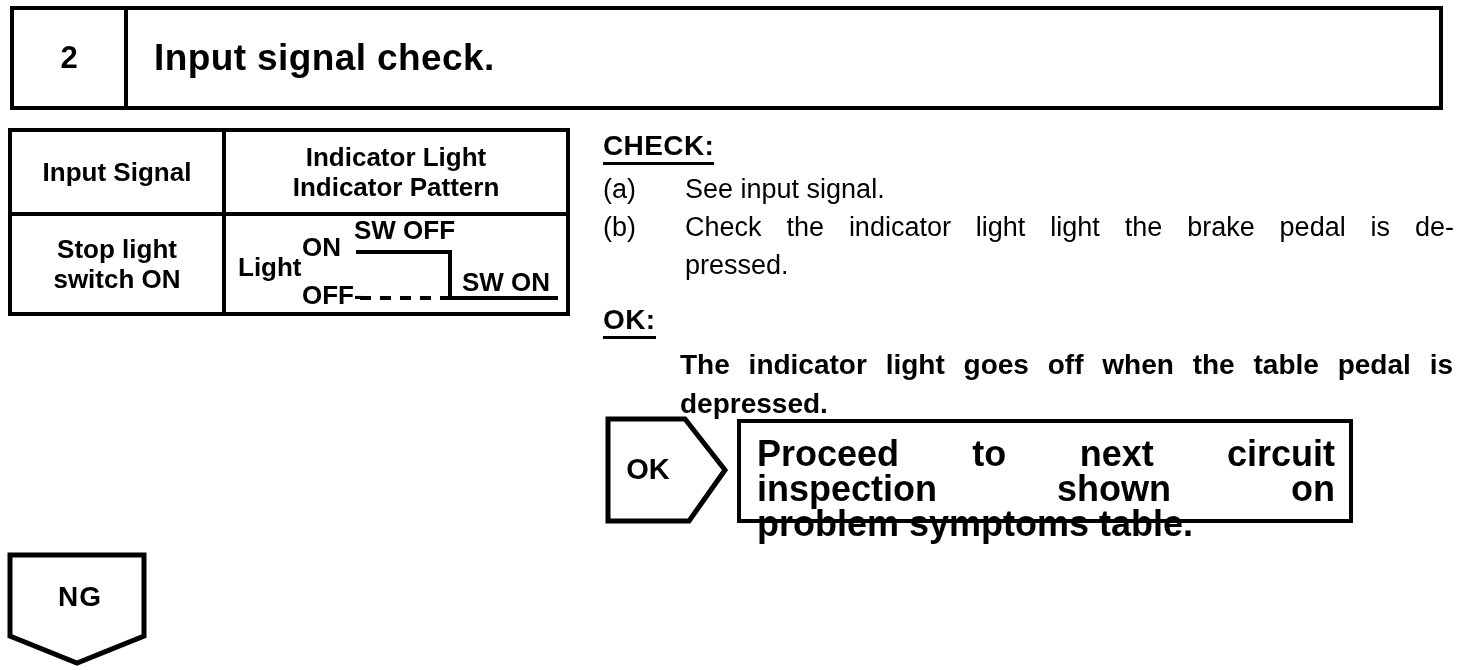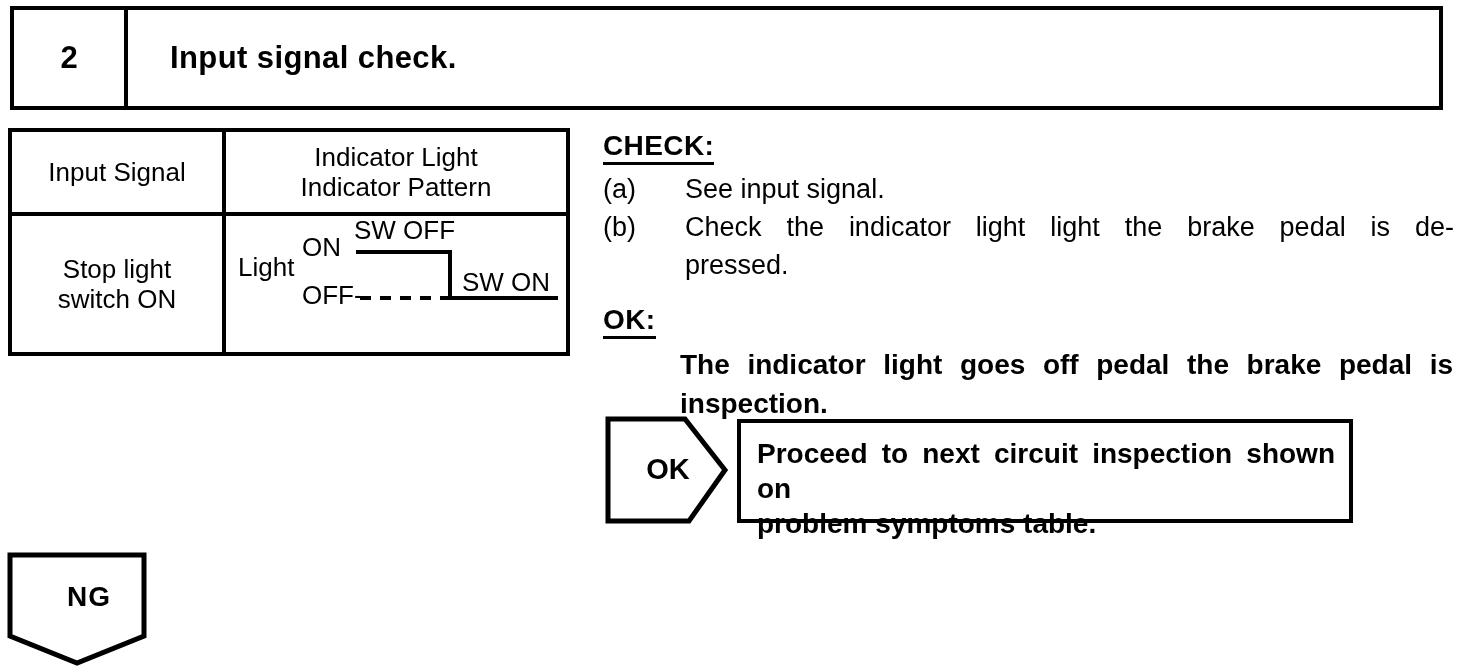--- a/index.html
+++ b/index.html
@@ -15,27 +15,27 @@
     left:10px; top:6px; width:1433px; height:104px;
     border:4px solid #000; box-sizing:border-box; display:flex;
   }
   .step-number-cell {
     width:110px; flex:none; border-right:4px solid #000;
     display:flex; align-items:center; justify-content:center;
     font-size:31px; font-weight:700;
   }
   .step-title-cell {
     flex:1; display:flex; align-items:center; padding-left:26px;
-    font-size:31px; font-weight:700; letter-spacing:0.4px;margin-left:16px;
+    font-size:37px; font-weight:700; letter-spacing:0.4px;
   }
 
   
   .signal-table {
-    left:8px; top:128px; width:562px; height:228px;
-    border:4px solid #000; box-sizing:border-box;
+    left:8px; top:128px; width:562px; height:188px;
+    border:4px solid #000; box-sizing:border-box;font-weight:bold;
   }
   .v-divider { left:210px; top:0; width:4px; height:100%; background:#000; }
   .h-divider { left:0; top:80px; width:100%; height:4px; background:#000; }
   .cell { font-size:26px; line-height:30px; }
   .cell-input-signal {
     left:0; top:0; width:210px; height:80px;
     display:flex; align-items:center; justify-content:center; text-align:center;
   }
   .cell-pattern-header {
     left:214px; top:0; right:0; height:80px;
@@ -68,33 +68,33 @@
   .ok-statement {
     margin-left:77px; margin-top:6px; width:773px;
     font-size:28px; font-weight:700; line-height:39px;
   }
 
   
   .ok-arrow { left:605px; top:416px; width:124px; height:108px; }
   .ok-arrow-label {
     left:0; top:0; width:86px; height:106px;
     display:flex; align-items:center; justify-content:center;
-    font-size:29px; font-weight:700;margin-left:20px;
+    font-size:29px; font-weight:700;
   }
   .action-box {
     left:737px; top:419px; width:616px; height:104px;
     border:4px solid #000; box-sizing:border-box;
     padding:13px 14px 4px 16px;
-    font-size:28px; font-weight:700; line-height:35px;
+    font-size:36px; font-weight:700; line-height:35px;
   }
 
   
   .ng-arrow { left:6px; top:551px; width:142px; height:116px; }
   .ng-arrow-label {
-    left:12px; top:0; width:142px; height:92px;
+    left:3px; top:0; width:142px; height:92px;
     display:flex; align-items:center; justify-content:center;
     font-size:28px; font-weight:700; letter-spacing:1px;
   }
 </style>
 </head>
 <body>
 
 <div class="page">
 
   <div class="abs step-header">
@@ -147,22 +147,22 @@
           <div>pressed.</div>
         </span>
       </div>
     </div>
 
     <div class="ok-heading-wrap">
       <span class="sec-heading">OK:</span>
     </div>
 
     <div class="ok-statement">
-      <div class="jline">The indicator light goes off pedal the brake pedal is</div>
-      <div>inspection.</div>
+      <div class="jline">The indicator light goes off when the table pedal is</div>
+      <div>depressed.</div>
     </div>
   </div>
 
   <div class="abs ok-arrow">
     <svg width="124" height="108" viewBox="0 0 124 108">
       <polygon points="3,3 80,3 120,54 84,105 3,105" fill="#ffffff" stroke="#000000" stroke-width="5" stroke-linejoin="miter"></polygon>
     </svg>
     <div class="abs ok-arrow-label">OK</div>
   </div>
 

